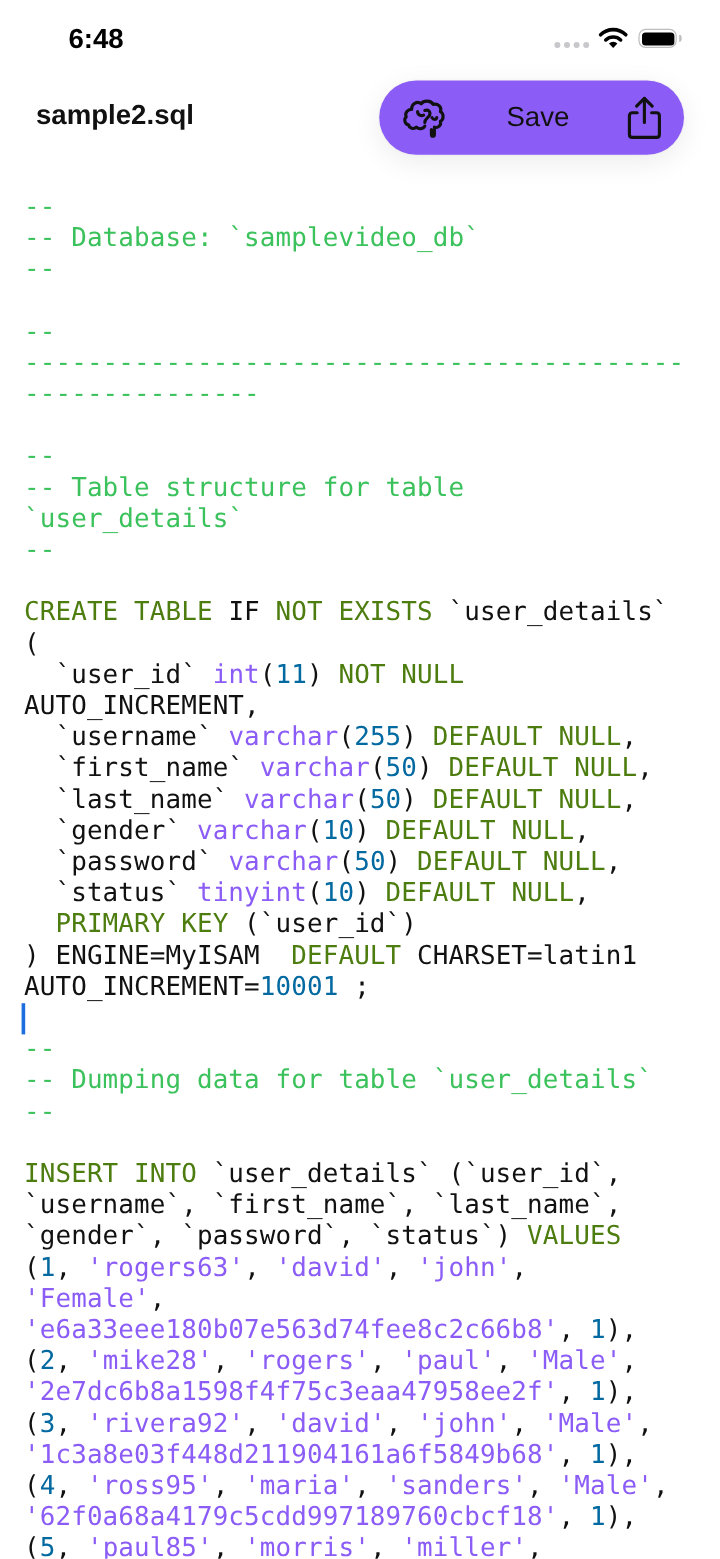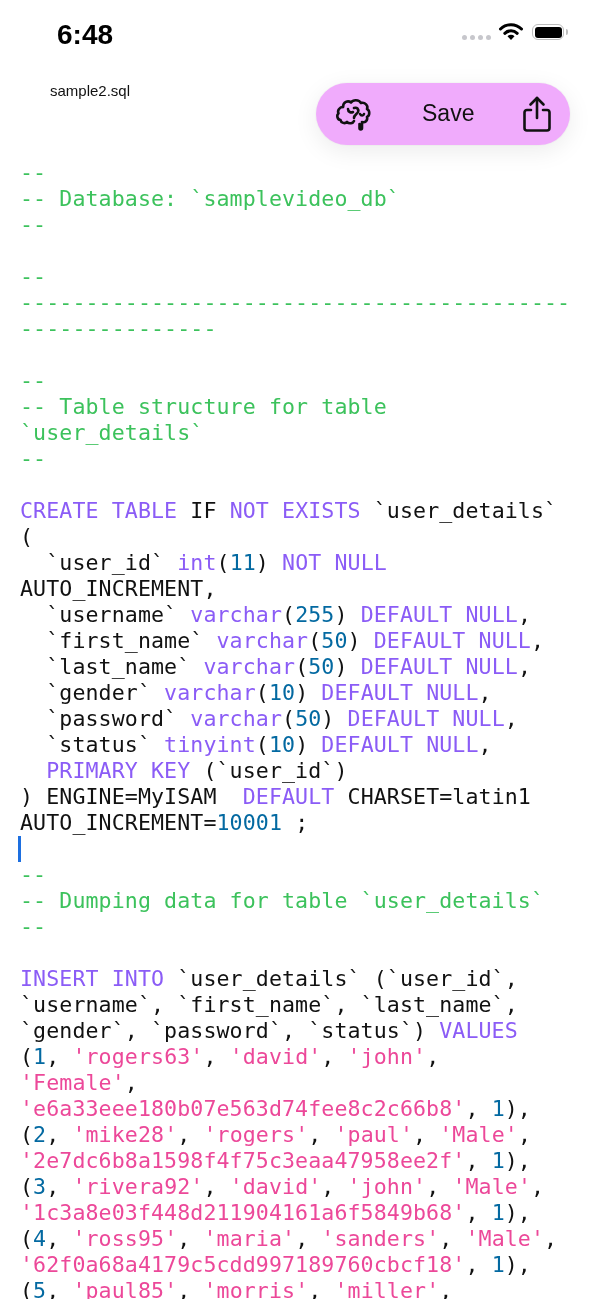--- a/index.html
+++ b/index.html
@@ -1,39 +1,39 @@
 <!DOCTYPE html>
 <html><head>
 <meta charset="utf-8">
 <style>
   html, body { margin:0; padding:0; }
   body { width:600px; height:1299px; background:#ffffff; overflow:hidden; position:relative; font-family:"Liberation Sans", sans-serif; }
   .status-bar { position:absolute; left:0; top:0; width:600px; height:60px; }
-  .time { position:absolute; left:57px; top:19px; font-size:28px; font-weight:bold; color:#000; font-family:"Liberation Sans", sans-serif; }
+  .time { position:absolute; left:57px; top:19px; font-size:23px; font-weight:bold; color:#000; font-family:"Liberation Sans", sans-serif; }
   .signal { position:absolute; left:462px; top:35px; display:flex; gap:3px; }
   .signal span { width:5px; height:5px; border-radius:50%; background:#c7c7cc; display:block; }
   .wifi { position:absolute; left:498px; top:22px; }
   .battery { position:absolute; left:532px; top:24px; width:32px; height:16px; border:1.5px solid #bdbdbd; border-radius:6px; box-sizing:border-box; padding:1.5px; }
   .battery .fill { width:100%; height:100%; background:#000; border-radius:3px; }
   .battery-cap { position:absolute; left:566px; top:29px; width:2px; height:6px; background:#bdbdbd; border-radius:0 2px 2px 0; }
 
   .nav { position:absolute; left:0; top:62px; width:600px; height:70px; }
-  .nav-title { position:absolute; left:30px; top:20px; font-size:15px; font-weight:normal; color:#111;margin-left:20px; }
-  .toolbar-pill { position:absolute; left:316px; top:21px; width:254px; height:62px; border-radius:31px; background:#f0abfc; box-shadow:0 6px 24px rgba(0,0,0,0.08), 0 0 0 1px rgba(0,0,0,0.02); }
+  .nav-title { position:absolute; left:30px; top:20px; font-size:23px; font-weight:bold; color:#111; }
+  .toolbar-pill { position:absolute; left:316px; top:5px; width:254px; height:62px; border-radius:31px; background:#8b5cf6; box-shadow:0 6px 24px rgba(0,0,0,0.08), 0 0 0 1px rgba(0,0,0,0.02); }
   .brain-btn { position:absolute; left:18px; top:12px; width:40px; height:38px; }
   .save-btn { position:absolute; left:106px; top:17px; font-size:23px; color:#111; background:none; border:none; padding:0; font-family:"Liberation Sans", sans-serif; }
   .share-btn { position:absolute; left:205px; top:11px; width:32px; height:40px; }
 
   .editor { position:absolute; left:20px; top:160px; width:575px; font-family:"DejaVu Sans Mono", monospace; font-size:21.6px; line-height:26px; white-space:pre; color:#111; letter-spacing:0.1px; }
   .line { height:26px; }
   .c { color:#3cc25c; }
-  .k { color:#8b5cf6; }
+  .k { color:#4d7c0f; }
   .t { color:#8b5cf6; }
   .n { color:#0369a1; }
-  .s { color:#ec4899;margin-top:17px; }
+  .s { color:#8b5cf6;margin-top:17px; }
   .cursor { display:inline-block; width:3px; height:26px; background:#1d6fe0; vertical-align:top; margin-left:-2px; }
 </style>
 </head>
 <body>
 
 <div class="status-bar">
   <div class="time">6:48</div>
   <div class="signal">
       <span></span>
       <span></span>

